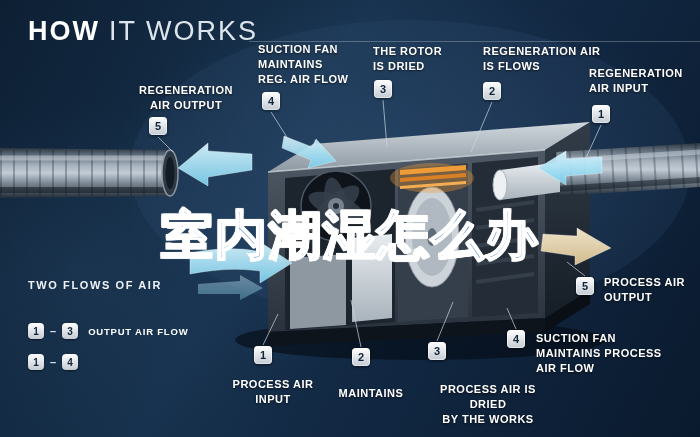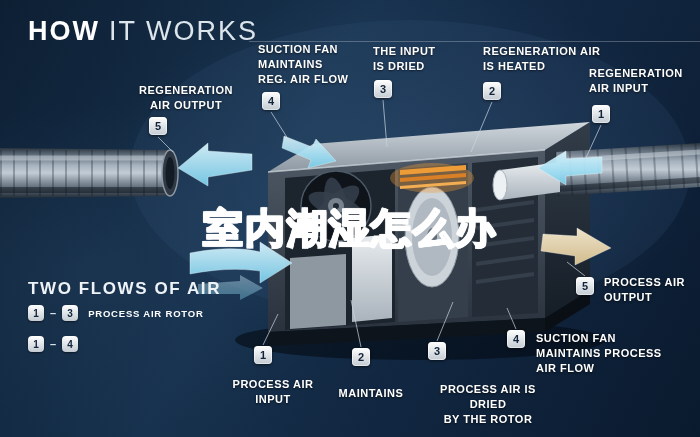--- a/index.html
+++ b/index.html
@@ -21,26 +21,26 @@
   .badge{position:absolute;z-index:6;width:18px;height:18px;border-radius:4px;
     background:linear-gradient(180deg,#ffffff 0%,#c3cbd2 100%);
     color:#12243a;font-size:11px;font-weight:bold;
     display:flex;align-items:center;justify-content:center;
     box-shadow:0 1px 3px rgba(0,0,0,.55), inset 0 0 0 1px rgba(255,255,255,.5);}
   .callout-label{position:absolute;z-index:6;color:#ffffff;font-size:11px;font-weight:bold;
     letter-spacing:.5px;line-height:1.35;white-space:pre-line;
     text-shadow:0 1px 2px rgba(0,0,0,.6);}
   .ta-c{text-align:center;}
   .watermark{position:absolute;left:350px;top:201px;transform:translateX(-50%);z-index:5;
-    font-size:40px;font-weight:bold;letter-spacing:2px;color:#4479bd;white-space:nowrap;
+    font-size:52px;font-weight:bold;letter-spacing:2px;color:#4479bd;white-space:nowrap;
     -webkit-text-stroke:2px #ffffff;
     text-shadow:0 0 2px #fff,0 0 2px #fff,1px 1px 0 #fff,-1px -1px 0 #fff,1px -1px 0 #fff,-1px 1px 0 #fff;}
   .legend{position:absolute;left:28px;top:279px;z-index:6;}
-  .legend-heading{color:#eef3f7;font-size:17px;font-weight:bold;letter-spacing:1.6px;
-    margin-bottom:6px;white-space:nowrap;}
+  .legend-heading{color:#eef3f7;font-size:11px;font-weight:bold;letter-spacing:1.6px;
+    margin-bottom:32px;white-space:nowrap;}
   .legend-row{display:flex;align-items:center;margin-bottom:15px;}
   .legend-badge{width:16px;height:16px;border-radius:4px;
     background:linear-gradient(180deg,#ffffff 0%,#c3cbd2 100%);
     color:#12243a;font-size:10px;font-weight:bold;
     display:flex;align-items:center;justify-content:center;
     box-shadow:0 1px 2px rgba(0,0,0,.5);}
   .legend-dash{color:#dfe7ee;font-size:11px;margin:0 6px;font-weight:bold;}
   .legend-label{color:#ffffff;font-size:9.5px;font-weight:bold;letter-spacing:.8px;margin-left:10px;white-space:nowrap;}
 </style>
 </head>
@@ -184,58 +184,58 @@
   <div class="badge" style="left:149px;top:117px;">5</div>
   <div class="callout-label ta-c" style="left:138px;top:83px;width:96px;">REGENERATION
 AIR OUTPUT</div>
 
   <div class="badge" style="left:262px;top:92px;">4</div>
   <div class="callout-label" style="left:258px;top:42px;">SUCTION FAN
 MAINTAINS
 REG. AIR FLOW</div>
 
   <div class="badge" style="left:374px;top:80px;">3</div>
-  <div class="callout-label" style="left:373px;top:44px;">THE INPUT
+  <div class="callout-label" style="left:373px;top:44px;">THE ROTOR
 IS DRIED</div>
 
   <div class="badge" style="left:483px;top:82px;">2</div>
   <div class="callout-label" style="left:483px;top:44px;">REGENERATION AIR
-IS HEATED</div>
+IS FLOWS</div>
 
   <div class="badge" style="left:592px;top:105px;">1</div>
   <div class="callout-label" style="left:589px;top:66px;">REGENERATION
 AIR INPUT</div>
 
   <div class="badge" style="left:254px;top:346px;">1</div>
   <div class="callout-label ta-c" style="left:232px;top:377px;width:82px;">PROCESS AIR
 INPUT</div>
 
   <div class="badge" style="left:352px;top:348px;">2</div>
   <div class="callout-label ta-c" style="left:330px;top:386px;width:82px;">MAINTAINS</div>
 
   <div class="badge" style="left:428px;top:342px;">3</div>
   <div class="callout-label ta-c" style="left:426px;top:382px;width:124px;">PROCESS AIR IS DRIED
-BY THE ROTOR</div>
+BY THE WORKS</div>
 
   <div class="badge" style="left:507px;top:330px;">4</div>
   <div class="callout-label" style="left:536px;top:331px;">SUCTION FAN
 MAINTAINS PROCESS
 AIR FLOW</div>
 
   <div class="badge" style="left:576px;top:277px;">5</div>
   <div class="callout-label" style="left:604px;top:275px;">PROCESS AIR
 OUTPUT</div>
 
   <div class="legend">
     <div class="legend-heading">TWO FLOWS OF AIR</div>
     <div class="legend-row">
       <div class="legend-badge">1</div>
       <span class="legend-dash">–</span>
       <div class="legend-badge">3</div>
-      <span class="legend-label">PROCESS AIR ROTOR</span>
+      <span class="legend-label">OUTPUT AIR FLOW</span>
     </div>
     <div class="legend-row">
       <div class="legend-badge">1</div>
       <span class="legend-dash">–</span>
       <div class="legend-badge">4</div>
     </div>
   </div>
 
 </div>
 

